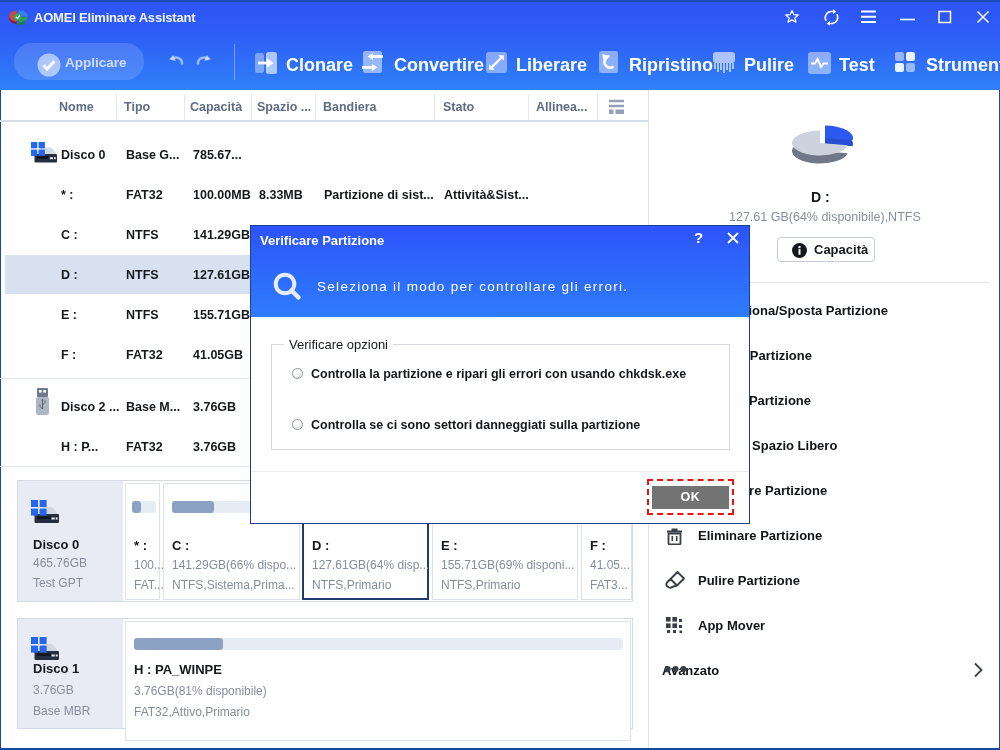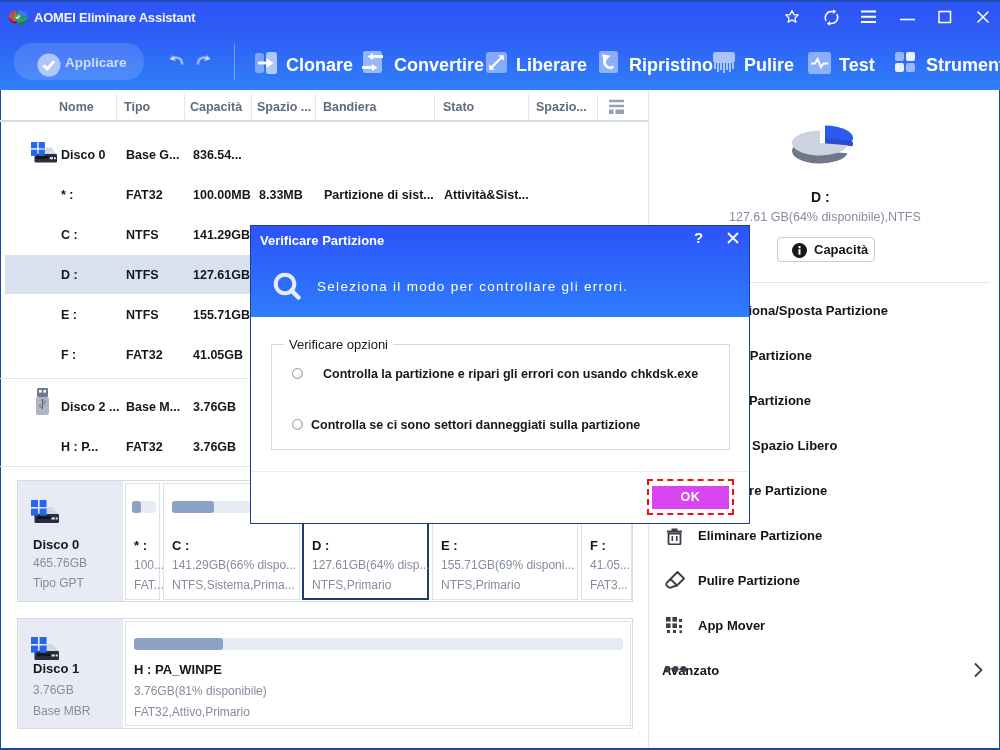--- a/index.html
+++ b/index.html
@@ -41,21 +41,21 @@
 .dlg-head{position:absolute;left:0;top:0;width:498px;height:91px;background:linear-gradient(180deg,#2d53fa 0%,#2e7dfc 100%)}
 .dlg-title{position:absolute;left:9px;top:7px;font-size:13px;font-weight:bold;color:#fff}
 .dlg-sub{position:absolute;left:66px;top:53px;font-size:13.5px;font-weight:normal;color:#fff;letter-spacing:1.3px}
 .fieldset{position:absolute;left:20px;top:118px;width:459px;height:106px;border:1px solid #d5d8de}
 .legend{position:absolute;left:12px;top:-8px;background:#fff;padding:0 5px;font-size:13px;color:#14171c}
 .opt{position:absolute;left:20px;font-size:12.5px;font-weight:bold;color:#14171c;white-space:nowrap}
 .radio{position:absolute;left:0px;top:1px;width:11px;height:11px;border:1px solid #8f97a3;border-radius:50%;background:radial-gradient(circle at 35% 30%,#ffffff 30%,#e7eaee 70%,#cdd2d9 100%)}
 .radio.on:after{content:"";position:absolute;left:2px;top:2px;width:5px;height:5px;border-radius:50%;background:#1f64e0}
 .dlg-footline{position:absolute;left:0;top:245px;width:498px;height:1px;background:#ececec}
 .okwrap{position:absolute;left:396px;top:253px;width:87px;height:36px;border:2.5px dashed #ea1310;border-radius:1px}
-.okbtn{position:absolute;left:401px;top:260px;width:77px;height:23px;background:#d946ef;color:#fff;font-size:12.5px;font-weight:bold;text-align:center;line-height:23px;letter-spacing:0.6px}
+.okbtn{position:absolute;left:401px;top:260px;width:77px;height:23px;background:#737373;color:#fff;font-size:12.5px;font-weight:bold;text-align:center;line-height:23px;letter-spacing:0.6px}
 </style>
 </head>
 <body>
 <div class="win"></div>
 <div class="banner">
 
   <svg class="abs" style="left:8px;top:7px" width="21" height="21" viewBox="0 0 21 21">
     <path d="M8.5 5.5 A 8 6 0 0 0 1 11 A 8 6 0 0 0 8.5 17 Z" fill="#7e1d1e"></path>
     <path d="M8.5 3.5 A 8 6 0 0 0 1 9 A 8 6 0 0 0 8.5 15 Z" fill="#cf4745"></path>
     <path d="M10.5 3.2 A 9 6.2 0 0 1 20 9.4 L 10.5 9.4 Z" fill="#3b7de8"></path>
@@ -160,21 +160,21 @@
   </svg>
   <div class="tbtxt" style="left:926px">Strumenti</div>
 </div>
 
 <div class="th" style="left:59px">Nome</div>
 <div class="th" style="left:124px">Tipo</div>
 <div class="th" style="left:190px">Capacità</div>
 <div class="th" style="left:257px">Spazio ...</div>
 <div class="th" style="left:323px">Bandiera</div>
 <div class="th" style="left:443px">Stato</div>
-<div class="th" style="left:536px">Spazio...</div>
+<div class="th" style="left:536px">Allinea...</div>
 <div class="colsep" style="left:116px"></div>
 <div class="colsep" style="left:184px"></div>
 <div class="colsep" style="left:251px"></div>
 <div class="colsep" style="left:315px"></div>
 <div class="colsep" style="left:434px"></div>
 <div class="colsep" style="left:528px"></div>
 <div class="colsep" style="left:597px"></div>
 <svg class="abs" style="left:608px;top:99px" width="17" height="15" viewBox="0 0 17 15">
   <path d="M1 2 h15 M1 7 h15" stroke="#93a0b6" stroke-width="2.6"></path>
   <rect x="1" y="10.5" width="4.5" height="4.5" fill="#93a0b6"></rect>
@@ -192,21 +192,21 @@
   <rect x="23" y="15.2" width="1.8" height="2" fill="#e8eaf0"></rect>
   <g fill="#2467ee">
       <rect x="0" y="0" width="6.3" height="6.3"></rect>
       <rect x="7.6" y="0" width="6.3" height="6.3"></rect>
       <rect x="0" y="7.6" width="6.3" height="6.3"></rect>
       <rect x="7.6" y="7.6" width="6.3" height="6.3"></rect>
     </g>
 </svg>
 <div class="cell" style="left:61px;top:148px">Disco 0</div>
 <div class="cell" style="left:126px;top:148px">Base G...</div>
-<div class="cell" style="left:193px;top:148px">836.54...</div>
+<div class="cell" style="left:193px;top:148px">785.67...</div>
 <div class="cell" style="left:61px;top:188px">* :</div>
 <div class="cell" style="left:126px;top:188px">FAT32</div>
 <div class="cell" style="left:193px;top:188px">100.00MB</div>
 <div class="cell" style="left:259px;top:188px">8.33MB</div>
 <div class="cell" style="left:324px;top:188px">Partizione di sist...</div>
 <div class="cell" style="left:444px;top:188px">Attività&amp;Sist...</div>
 <div class="cell" style="left:61px;top:228px">C :</div>
 <div class="cell" style="left:126px;top:228px">NTFS</div>
 <div class="cell" style="left:193px;top:228px">141.29GB</div>
 <div class="cell" style="left:61px;top:268px">D :</div>
@@ -303,21 +303,21 @@
     <rect x="24.7" y="17.5" width="2" height="2" fill="#e8eaf0"></rect>
   <g fill="#2467ee">
       <rect x="0" y="0" width="7" height="7"></rect>
       <rect x="8.6" y="0" width="7" height="7"></rect>
       <rect x="0" y="8.6" width="7" height="7"></rect>
       <rect x="8.6" y="8.6" width="7" height="7"></rect>
     </g>
 </svg>
 <div class="pname" style="left:33px;top:537px">Disco 0</div>
 <div class="pgray" style="left:33px;top:556px">465.76GB</div>
-<div class="pgray" style="left:33px;top:576px">Tipo GPT</div>
+<div class="pgray" style="left:33px;top:576px">Test GPT</div>
 <div class="pcard" style="left:125px;top:483px;width:35px;height:117px">
   <div class="bar" style="left:6px;top:17px;width:24px">
       <div class="barfill" style="width:9px"></div>
     </div>
   <div class="pname" style="top:54px">* :</div>
   <div class="pgray" style="top:74px">100....</div>
   <div class="pgray" style="top:94px">FAT...</div>
 </div>
 <div class="pcard" style="left:163px;top:483px;width:137px;height:117px">
   <div class="bar" style="top:17px;width:120px">
@@ -363,21 +363,21 @@
   <g fill="#2467ee">
       <rect x="0" y="0" width="7" height="7"></rect>
       <rect x="8.6" y="0" width="7" height="7"></rect>
       <rect x="0" y="8.6" width="7" height="7"></rect>
       <rect x="8.6" y="8.6" width="7" height="7"></rect>
     </g>
 </svg>
 <div class="pname" style="left:33px;top:661px">Disco 1</div>
 <div class="pgray" style="left:33px;top:683px">3.76GB</div>
 <div class="pgray" style="left:33px;top:704px">Base MBR</div>
-<div class="pcard" style="left:125px;top:621px;width:506px;height:105px">
+<div class="pcard" style="left:125px;top:621px;width:506px;height:120px">
   <div class="bar" style="top:16px;width:489px">
       <div class="barfill" style="width:89px"></div>
     </div>
   <div class="pname" style="top:40px">H : PA_WINPE</div>
   <div class="pgray" style="top:62px">3.76GB(81% disponibile)</div>
   <div class="pgray" style="top:83px">FAT32,Attivo,Primario</div>
 </div>
 
 <div class="dlg">
   <div class="dlg-head"></div>
@@ -386,19 +386,19 @@
     <text x="14" y="17" font-size="15" font-weight="bold" fill="#fff">?</text>
     <path d="M48 7 L58 17 M58 7 L48 17" stroke="#fff" stroke-width="1.8"></path>
   </svg>
   <svg class="abs" style="left:20px;top:44px" width="34" height="34" viewBox="0 0 34 34">
     <circle cx="14" cy="14" r="9.3" fill="none" stroke="#e7edfc" stroke-width="4"></circle>
     <path d="M20.5 20.5 L27.5 27.5" stroke="#e7edfc" stroke-width="4.5" stroke-linecap="round"></path>
   </svg>
   <div class="dlg-sub">Seleziona il modo per controllare gli errori.</div>
   <div class="fieldset">
     <div class="legend">Verificare opzioni</div>
-    <div class="opt" style="top:22px"><span class="radio"></span><span style="margin-left:31px">Controlla la partizione e ripari gli errori con usando chkdsk.exe</span></div>
+    <div class="opt" style="top:22px"><span class="radio"></span><span style="margin-left:19px">Controlla la partizione e ripari gli errori con usando chkdsk.exe</span></div>
     <div class="opt" style="top:73px"><span class="radio"></span><span style="margin-left:19px">Controlla se ci sono settori danneggiati sulla partizione</span></div>
   </div>
   <div class="dlg-footline"></div>
   <div class="okwrap"></div>
   <div class="okbtn">OK</div>
 </div>
 
 </body></html>

